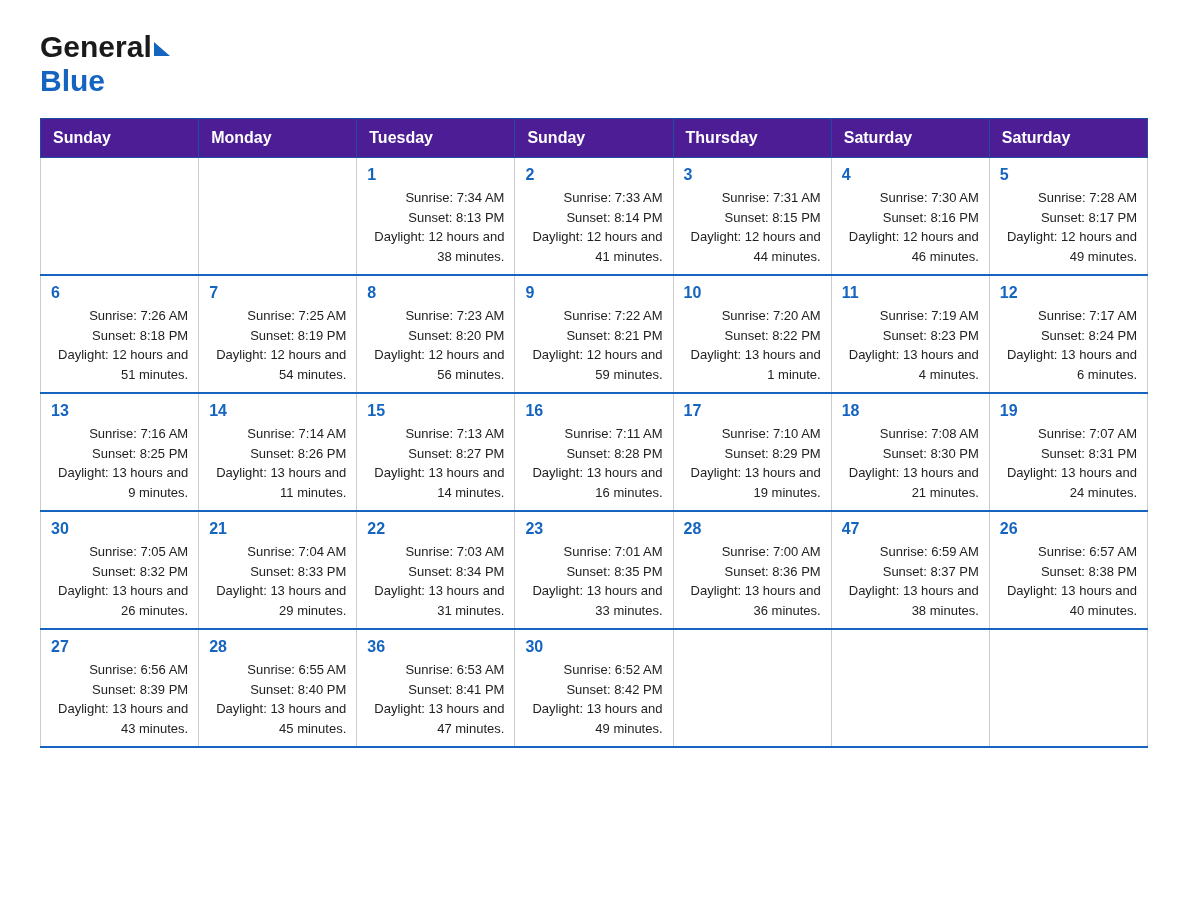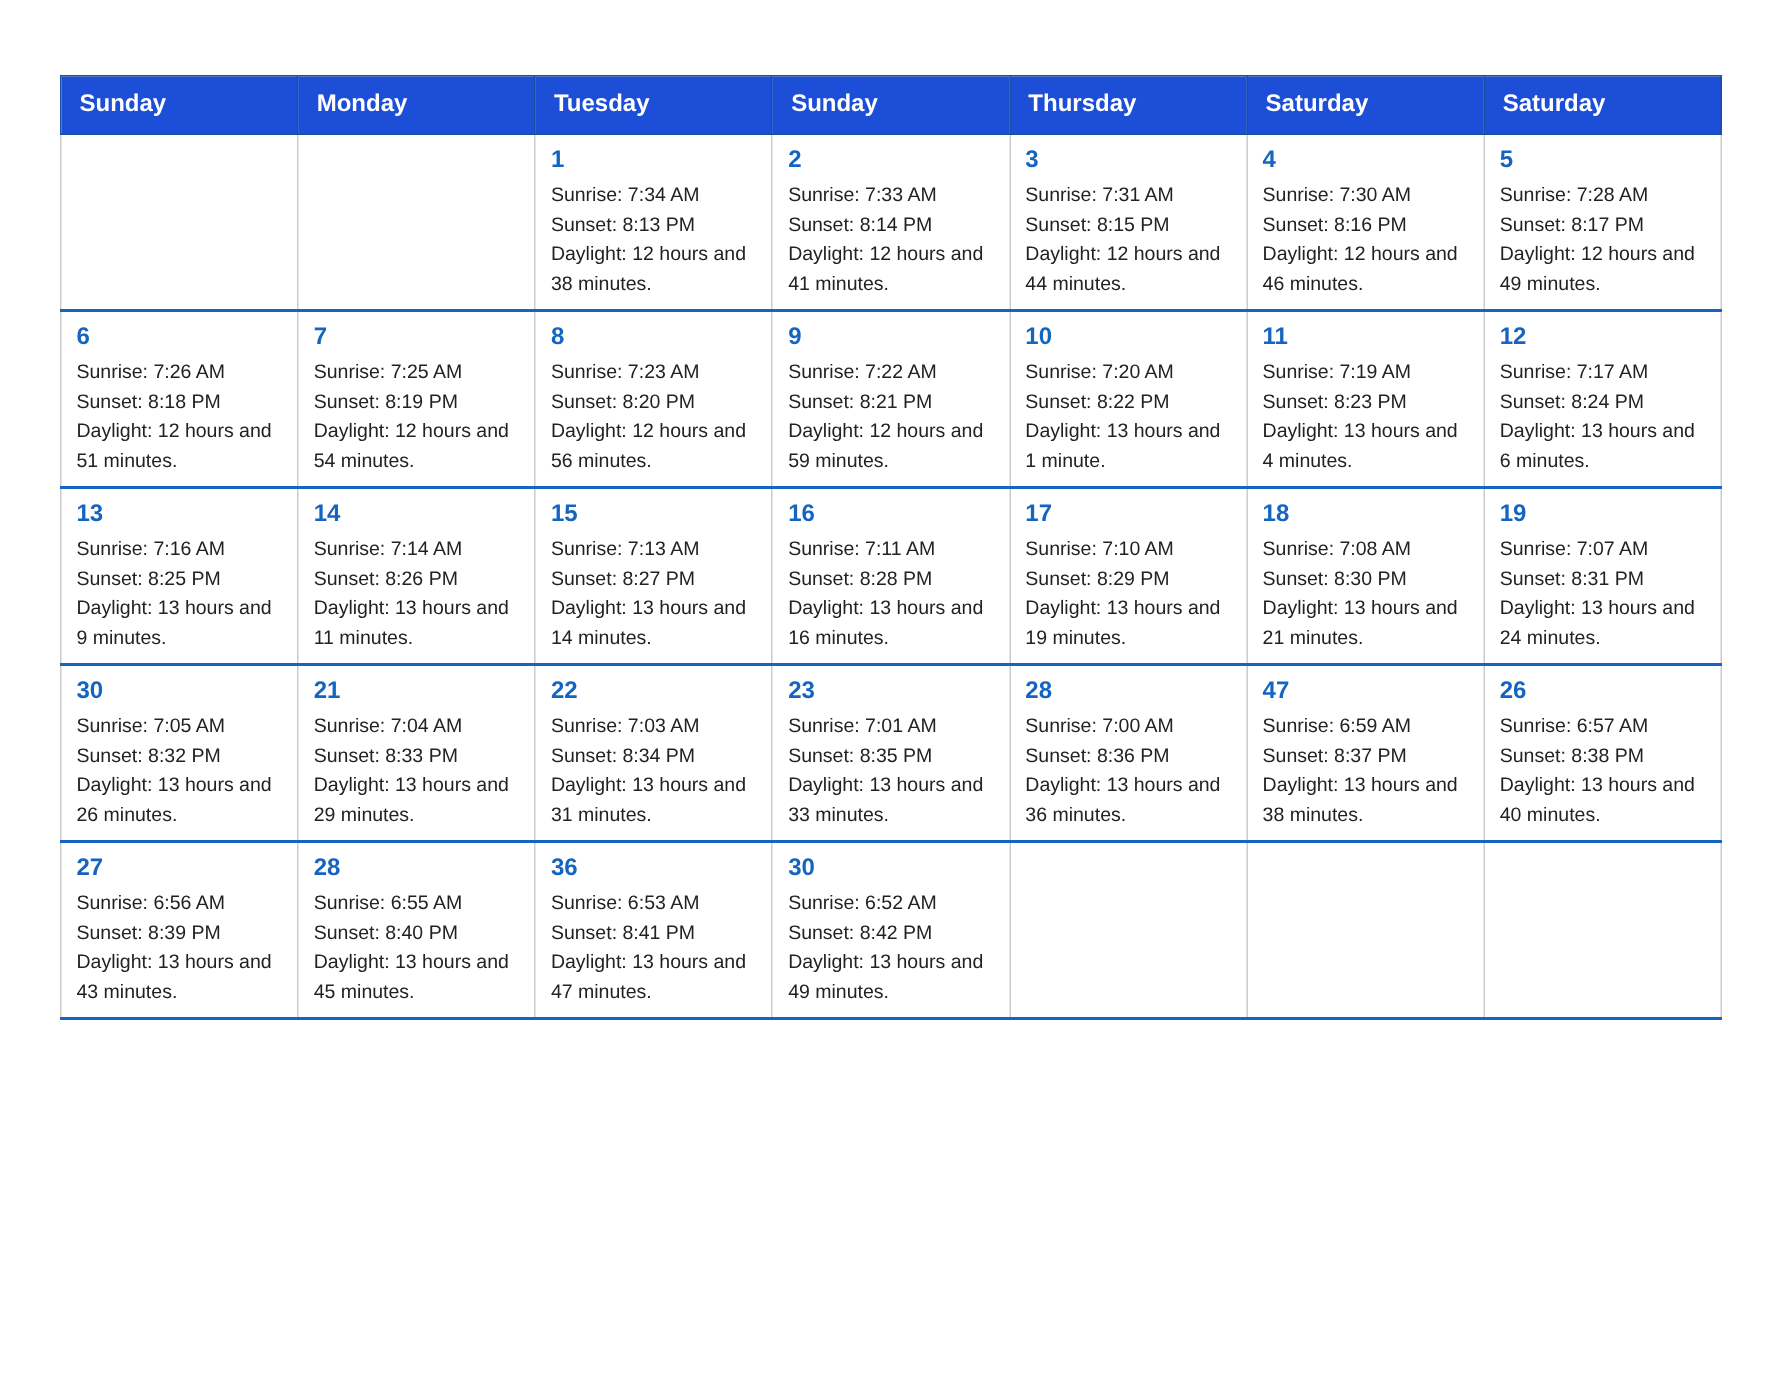--- a/index.html
+++ b/index.html
@@ -58,21 +58,21 @@
       font-size: 20px;
       color: #333;
       margin-top: 4px;
     }
     .calendar {
       width: 100%;
       border-collapse: collapse;
       border: 1px solid #bbb;
     }
     .calendar thead tr th {
-      background-color: #1d4ed8;
+      background-color: #4c1d95;
       color: #fff;
       font-size: 16px;
       font-weight: bold;
       padding: 10px 12px;
       text-align: left;
       border: 1px solid #1a4fa0;
     }
     .calendar tbody tr td {
       vertical-align: top;
       padding: 8px 10px;
@@ -86,32 +86,42 @@
       font-size: 16px;
       font-weight: bold;
       color: #1565c0;
       display: block;
       margin-bottom: 4px;
     }
     .day-info {
       font-size: 13px;
       color: #222;
       line-height: 1.5;
+      text-align: right;
     }
     .empty-cell {
       background: #fff;
     }
     .calendar tbody tr {
       border-bottom: 2px solid #1565c0;
     }
   </style>
 </head>
 <body>
 
 <div class="header">
+  <div class="logo">
+    <div class="logo-row">
+      <span class="logo-general">General</span>
+      <span class="logo-arrow"></span>
+    </div>
+    <div>
+      <span class="logo-blue-text">Blue</span>
+    </div>
+  </div>
 </div>
 
 <table class="calendar">
   <thead>
     <tr>
       <th>Sunday</th>
       <th>Monday</th>
       <th>Tuesday</th>
       <th>Sunday</th>
       <th>Thursday</th>

